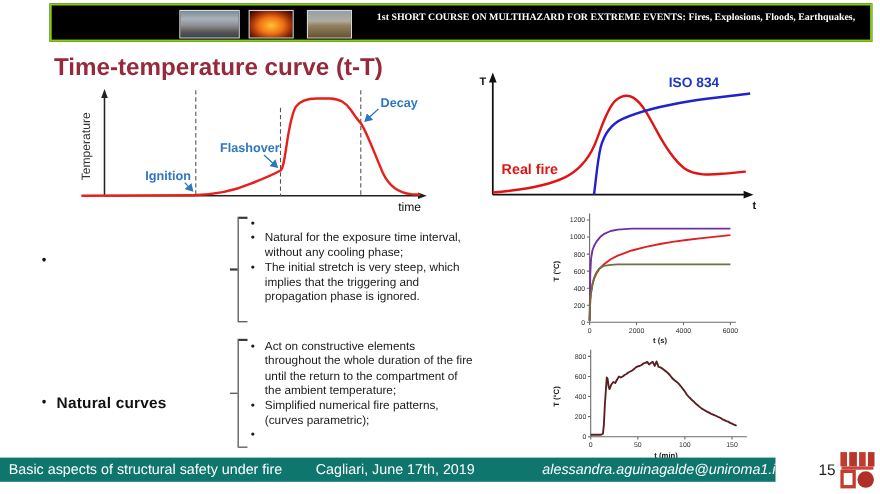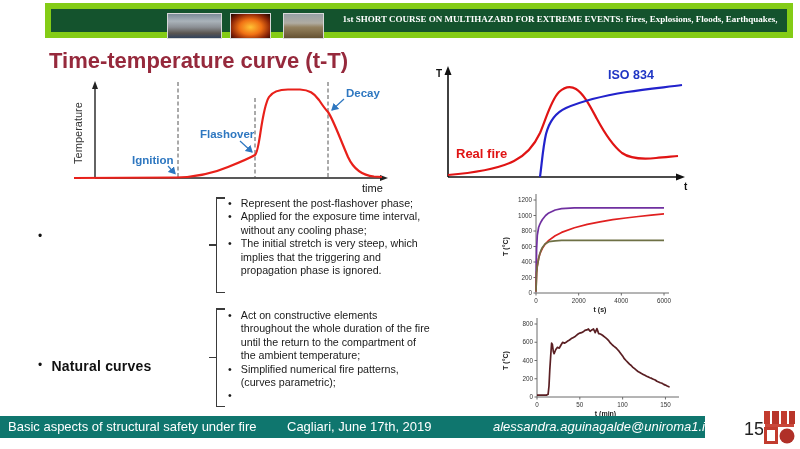--- a/index.html
+++ b/index.html
@@ -1,20 +1,20 @@
 <!DOCTYPE html>
 <html><head>
 <meta charset="utf-8">
 <style>
   html,body{margin:0;padding:0;}
   body{width:800px;height:449px;position:relative;background:#fff;overflow:hidden;
        font-family:"Liberation Sans",sans-serif;}
   
-  .banner{position:absolute;left:45px;top:3px;width:748px;height:35px;background:#14532d;
-          border:6px solid #84cc16;box-sizing:border-box;}
+  .banner{position:absolute;left:45px;top:3px;width:748px;height:35px;background:#000000;
+          border:2px solid #84cc16;box-sizing:border-box;}
   .banner-img{position:absolute;top:4px;height:26px;border:1px solid #d8d8d8;box-sizing:border-box;}
   .img-volcano{left:116px;width:55px;
     background:linear-gradient(180deg,#7c8b98 0%,#aab3ba 30%,#8b8f94 55%,#5a5550 80%,#32435c 100%);}
   .img-fire{left:179px;width:41px;
     background:radial-gradient(ellipse at 50% 55%,#ffc235 0%,#f07114 40%,#8a2406 72%,#190400 100%);}
   .img-flood{left:232px;width:41px;
     background:linear-gradient(180deg,#97a0a6 0%,#b0aca1 38%,#93815f 55%,#7d6a48 78%,#645233 100%);}
   .banner-text{position:absolute;left:288px;right:6px;top:4px;text-align:center;color:#fff;
     font-family:"Liberation Serif",serif;font-weight:bold;font-size:9px;line-height:13px;}
   
@@ -44,21 +44,21 @@
   .chart{position:absolute;}
   #nominal-chart{left:500px;top:190px;width:192px;height:126px;}
   #natural-chart{left:500px;top:312px;width:192px;height:110px;}
   svg text{font-family:"Liberation Sans",sans-serif;}
   
   .footer-bar{position:absolute;left:0;top:416px;width:705px;height:22px;background:#0f766e;color:#fff;}
   .footer-bar span{position:absolute;top:3px;font-size:13px;white-space:nowrap;}
   .footer-left{left:8px;}
   .footer-center{left:287px;}
   .footer-email{left:493px;font-style:italic;}
-  .page-number{position:absolute;left:744px;top:419px;font-size:18px;color:#222;}
+  .page-number{position:absolute;left:744px;top:419px;font-size:14px;color:#222;}
   #logo{position:absolute;left:763px;top:410px;width:33px;height:35px;}
 </style>
 </head>
 <body>
 
 <div class="banner">
   <div class="banner-img img-volcano"></div>
   <div class="banner-img img-fire"></div>
   <div class="banner-img img-flood"></div>
   <div class="banner-text">
@@ -119,25 +119,24 @@
 
 <div id="nominal-heading" class="curve-heading">
   <span class="dot">•</span>
 </div>
 <div id="nominal-bracket" class="bracket">
     <span class="nub"></span>
   </div>
 <div id="nominal-list" class="bullet-list">
   <div class="bullet-item">
     <span class="dot">•</span>
-    <span>Represent the post-flashover phase;</span>
-  </div>
-  <div class="bullet-item">
-    <span class="dot">•</span>
-    <span>Applied for the exposure time interval, without any cooling phase;</span>
+  </div>
+  <div class="bullet-item">
+    <span class="dot">•</span>
+    <span>Natural for the exposure time interval, without any cooling phase;</span>
   </div>
   <div class="bullet-item">
     <span class="dot">•</span>
     <span>The initial stretch is very steep, which implies that the triggering and propagation phase is ignored.</span>
   </div>
 </div>
 
 <div id="natural-heading" class="curve-heading">
   <span class="dot">•</span>
   <span>Natural curves</span>

